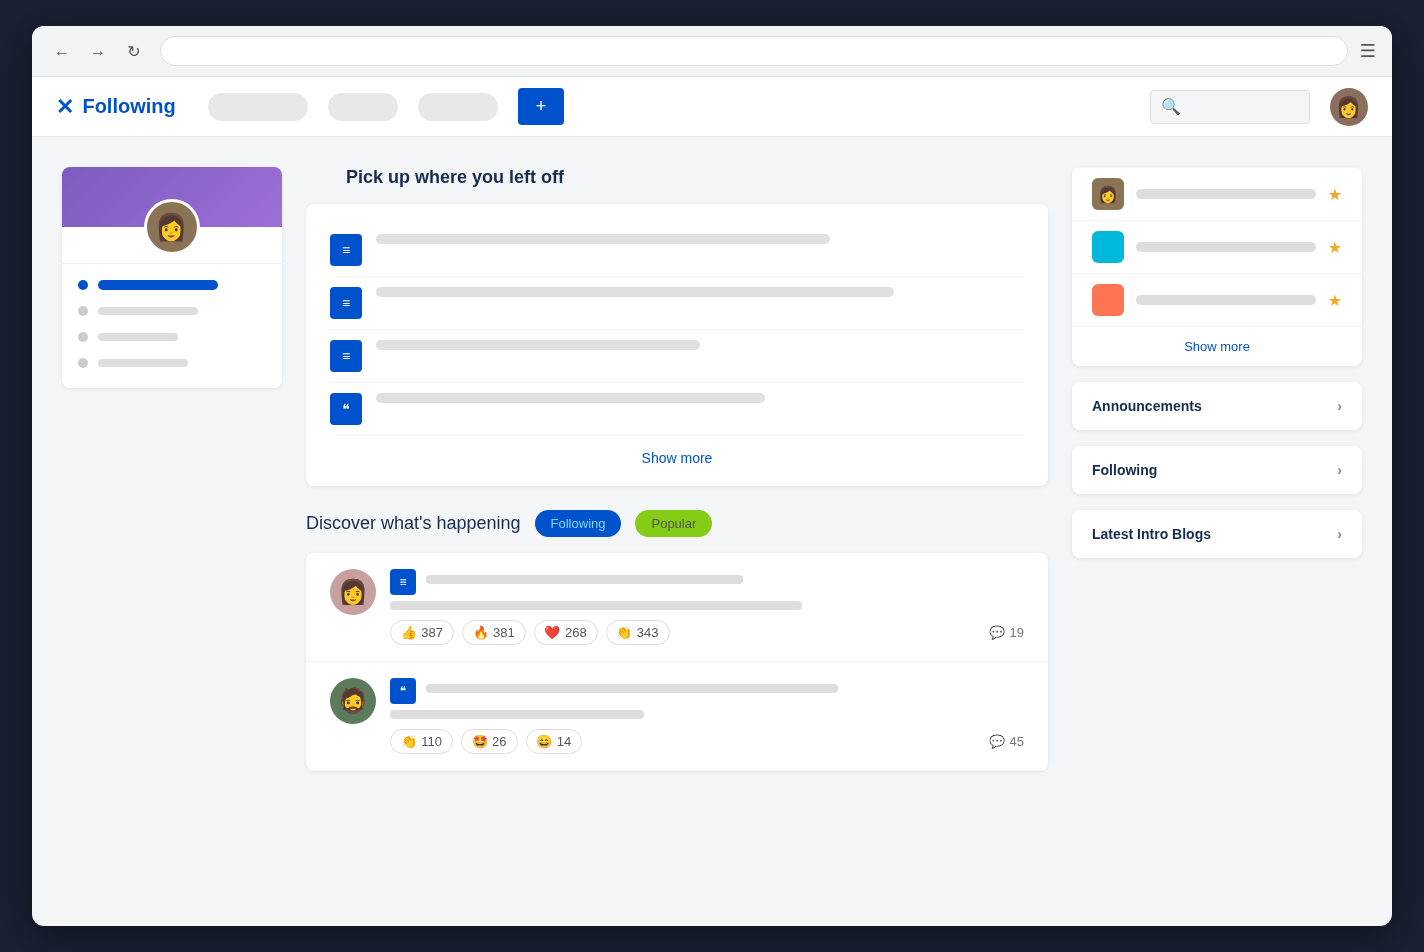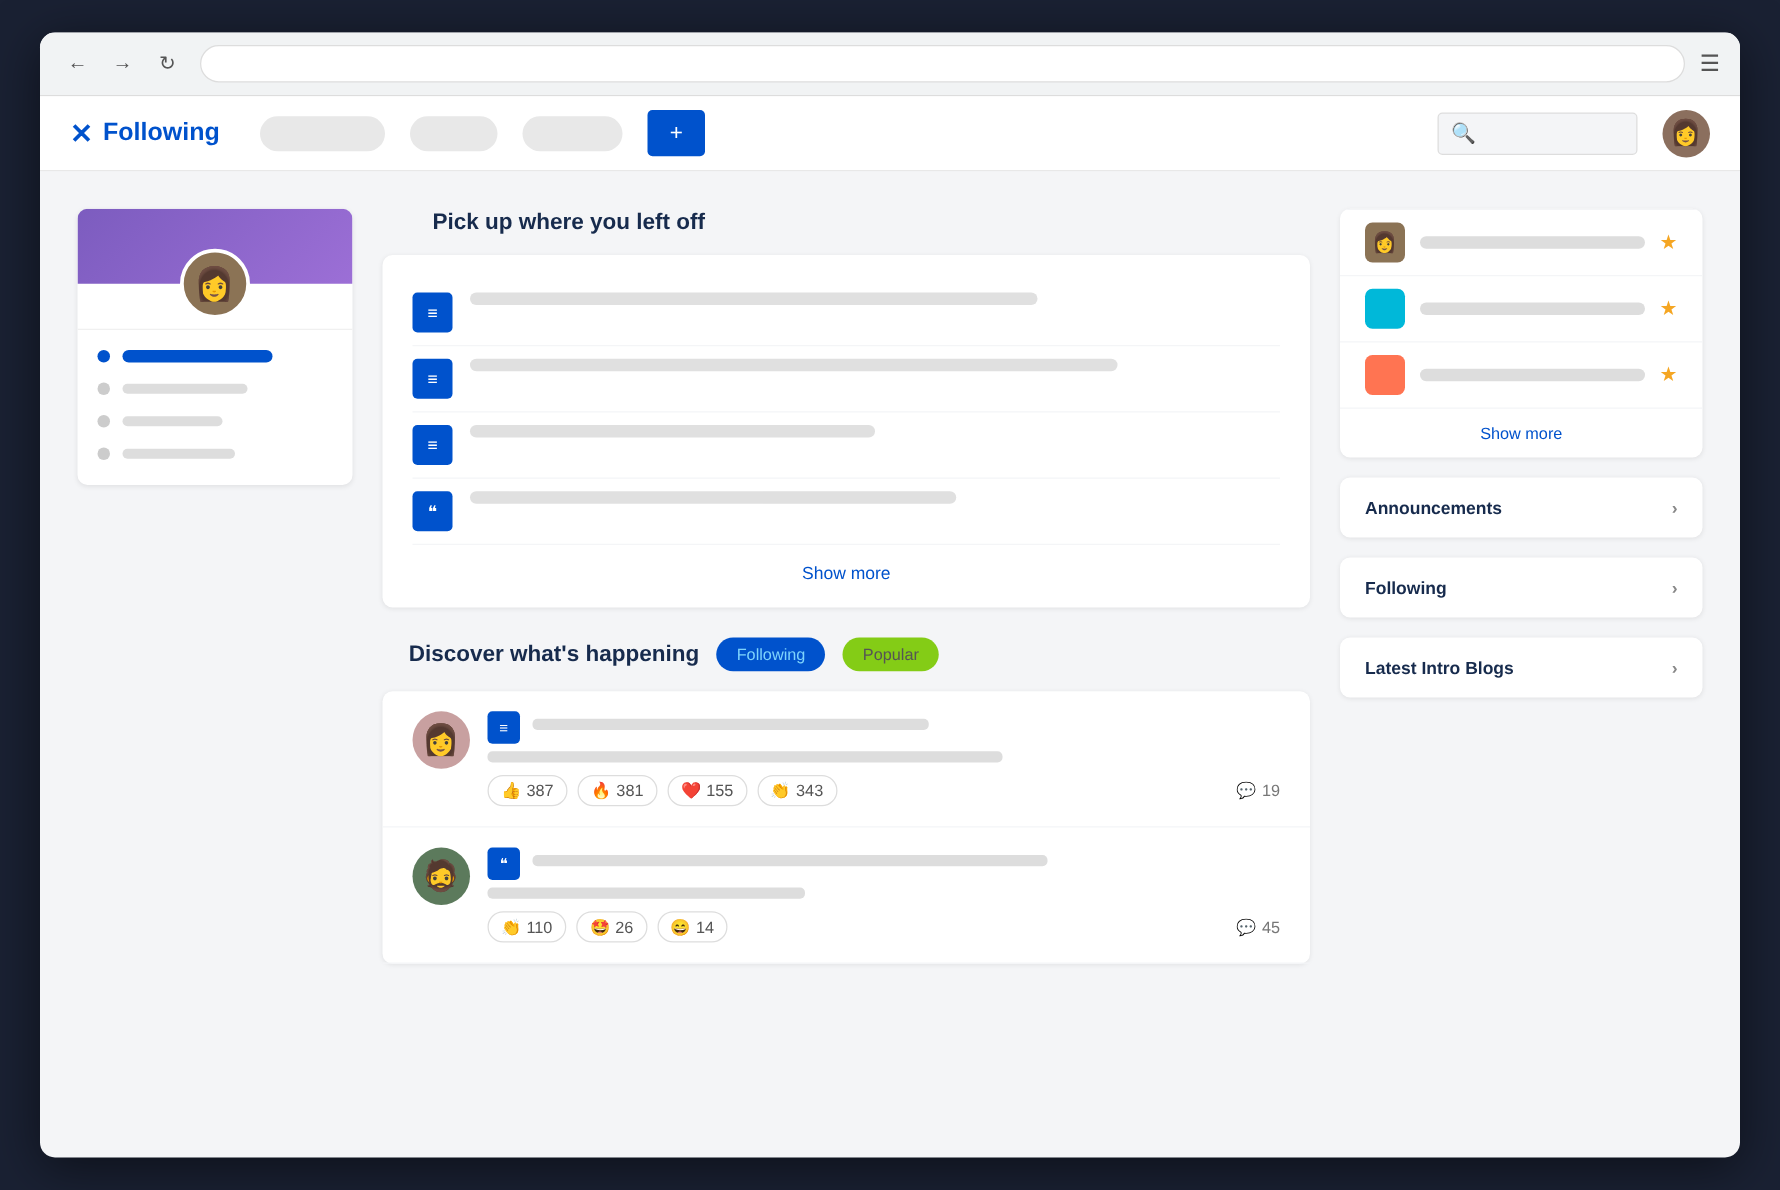--- a/index.html
+++ b/index.html
@@ -216,21 +216,21 @@
       font-weight: 500;
       margin-top: 14px;
       cursor: pointer;
       text-decoration: none;
     }
     .discover-header {
       display: flex; align-items: center; gap: 14px;
       margin-bottom: 16px;
     }
     .discover-title {
-      font-size: 18px; font-weight: 700; color: #172b4d; margin-left: 21px;
+      font-size: 18px; font-weight: 400; color: #172b4d;
     }
     .tab-btn {
       border: none; border-radius: 20px;
       padding: 6px 16px; font-size: 13px;
       cursor: pointer; font-weight: 500;
     }
     .tab-active { background: #0052cc; color: #7dd3fc; }
     .tab-inactive { background: #84cc16; color: #555; }
 
     .activity-item {
@@ -429,21 +429,21 @@
               <div class="reaction-badge">
                 <span>👍</span>
                 <span>387</span>
               </div>
               <div class="reaction-badge">
                 <span>🔥</span>
                 <span>381</span>
               </div>
               <div class="reaction-badge">
                 <span>❤️</span>
-                <span>155</span>
+                <span>268</span>
               </div>
               <div class="reaction-badge">
                 <span>👏</span>
                 <span>343</span>
               </div>
               <div class="comment-badge">
                 <span>💬</span>
                 <span>19</span>
               </div>
             </div>

